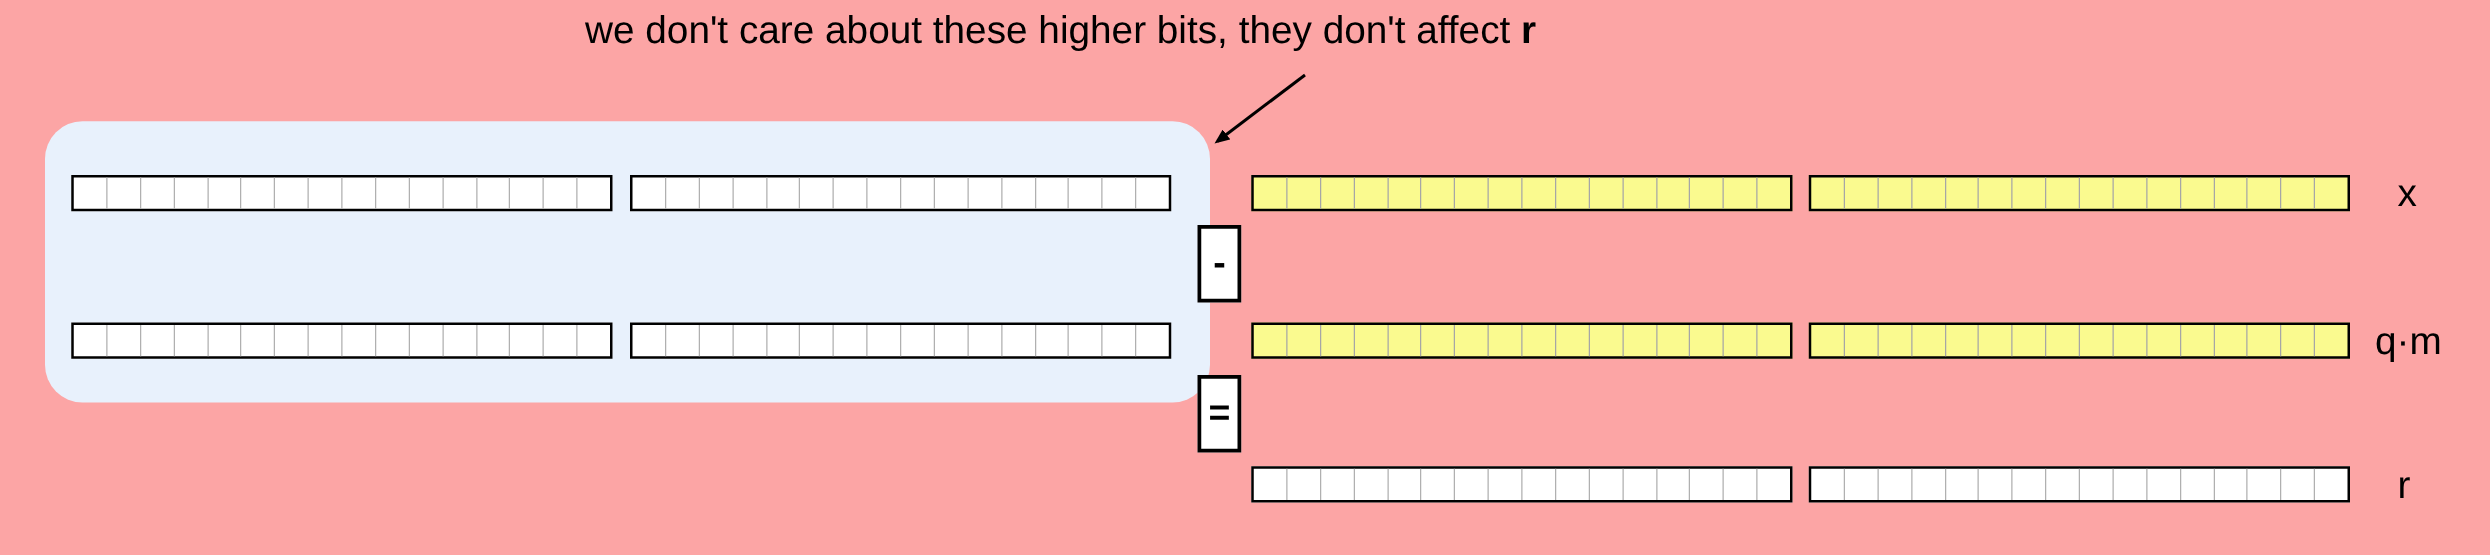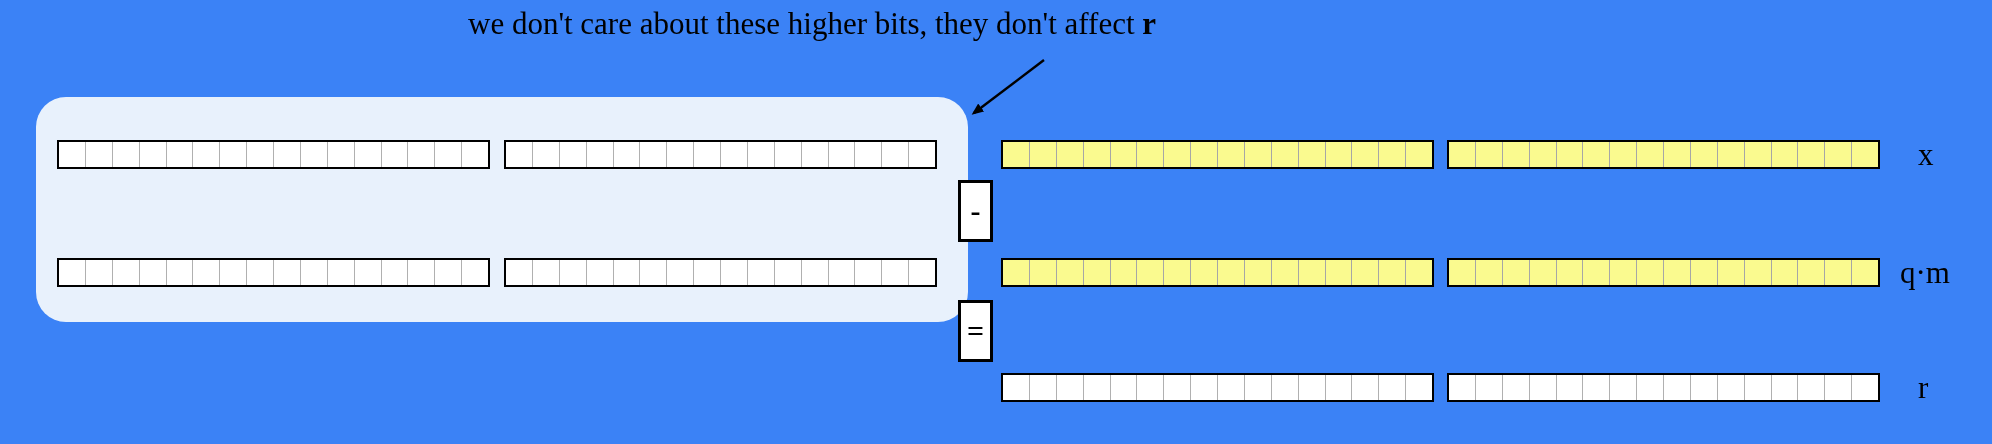--- a/index.html
+++ b/index.html
@@ -1,21 +1,21 @@
 <!DOCTYPE html>
 <html><head>
 <meta charset="utf-8">
 <style>
   html,body{margin:0;padding:0;background:#ffffff;}
   #canvas{
     position:relative;
     width:1992px;height:444px;
-    background:#3b82f6;
+    background:#fca5a5;
     overflow:hidden;
-    font-family:Liberation Serif, serif;
+    font-family:Liberation Sans, sans-serif;
     color:#000;
   }
   .highlight-region{
     position:absolute;
     left:36px;top:97px;width:932px;height:225px;
     border-radius:30px;
   }
   .annotation-text{
     position:absolute;
     left:468px;top:6px;

